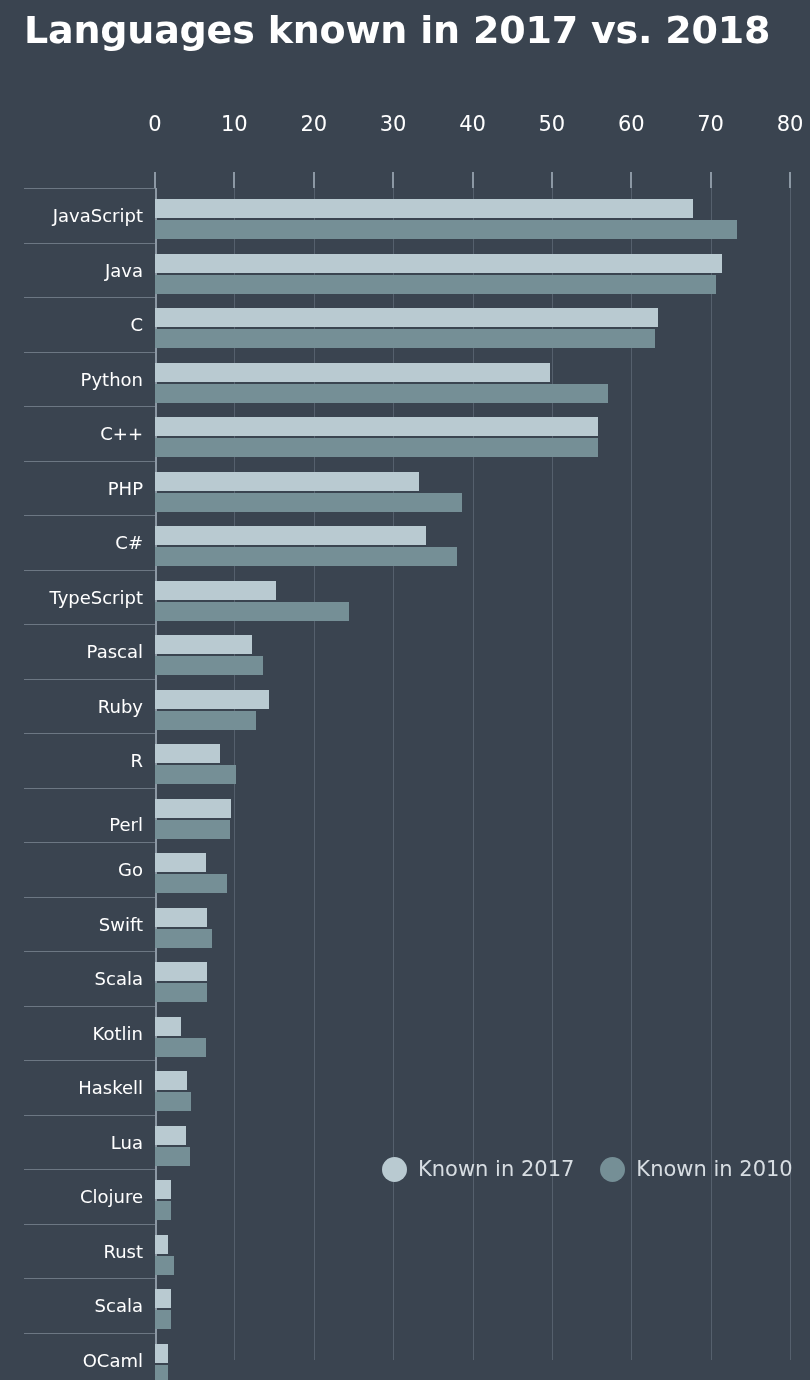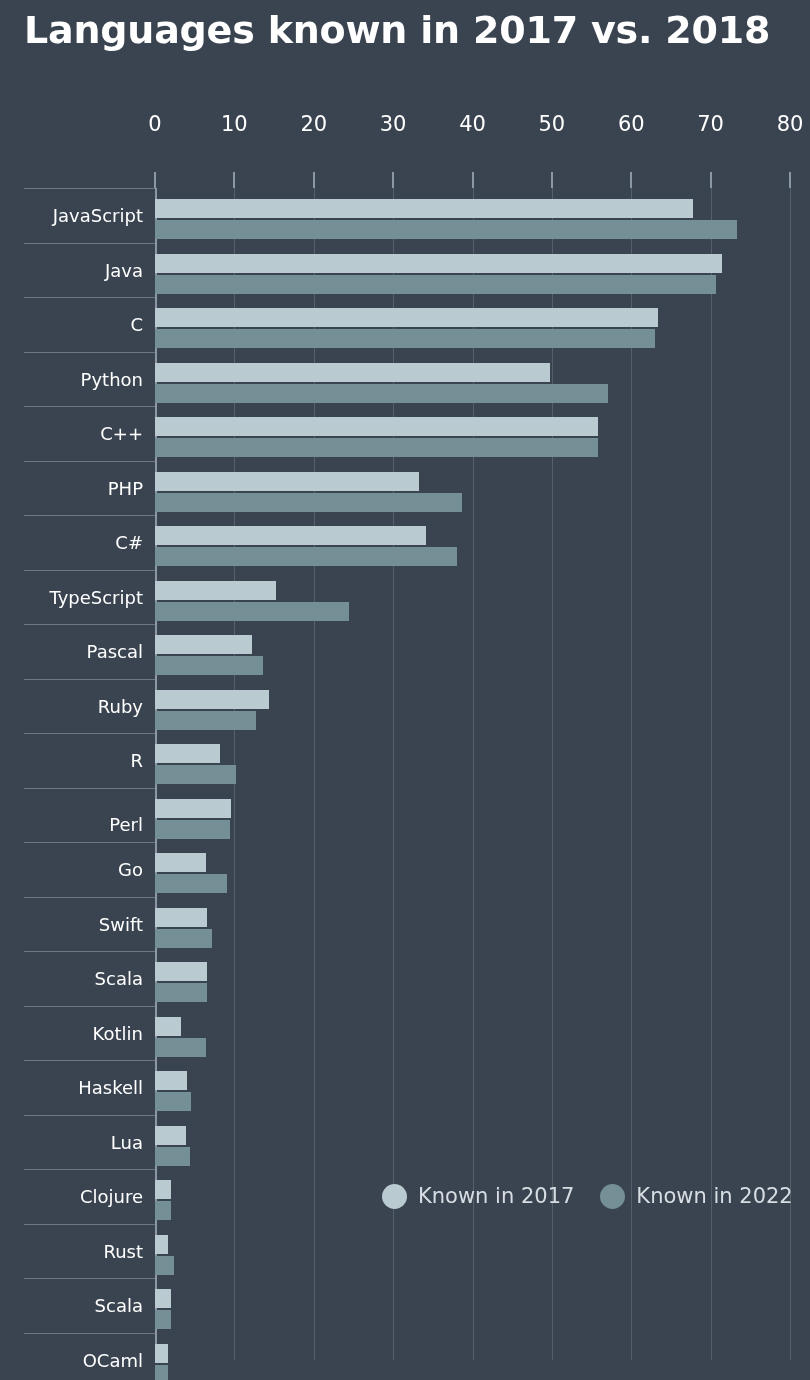--- a/index.html
+++ b/index.html
@@ -121,21 +121,21 @@
     left: 0;
     height: 19px;
   }
   .bar.series-2017 { background: #b9cad1; }
   .bar.series-2018 { background: #758f96; }
 
   
   #legend {
     position: absolute;
     left: 382px;
-    top: 1180px;
+    top: 1153px;
     height: 32px;
     display: flex;
     align-items: center;
     gap: 26px;
     text-align: right;
   }
   .legend-entry {
     display: flex;
     align-items: center;
     gap: 11px;
@@ -286,17 +286,17 @@
       <div class="bar series-2018" title="OCaml — Known in 2018: 1.6" style="top: 1176.5px; width: 12.7px; background: rgb(117, 143, 150);"></div>
     </div>
 
   <div id="legend">
       <div class="legend-entry">
         <span class="legend-swatch" style="background: rgb(185, 202, 209);"></span>
         <span class="legend-label">Known in 2017</span>
       </div>
       <div class="legend-entry">
         <span class="legend-swatch" style="background: rgb(117, 143, 150);"></span>
-        <span class="legend-label">Known in 2022</span>
+        <span class="legend-label">Known in 2010</span>
       </div>
     </div>
 
 </div>
 
 </body></html>

